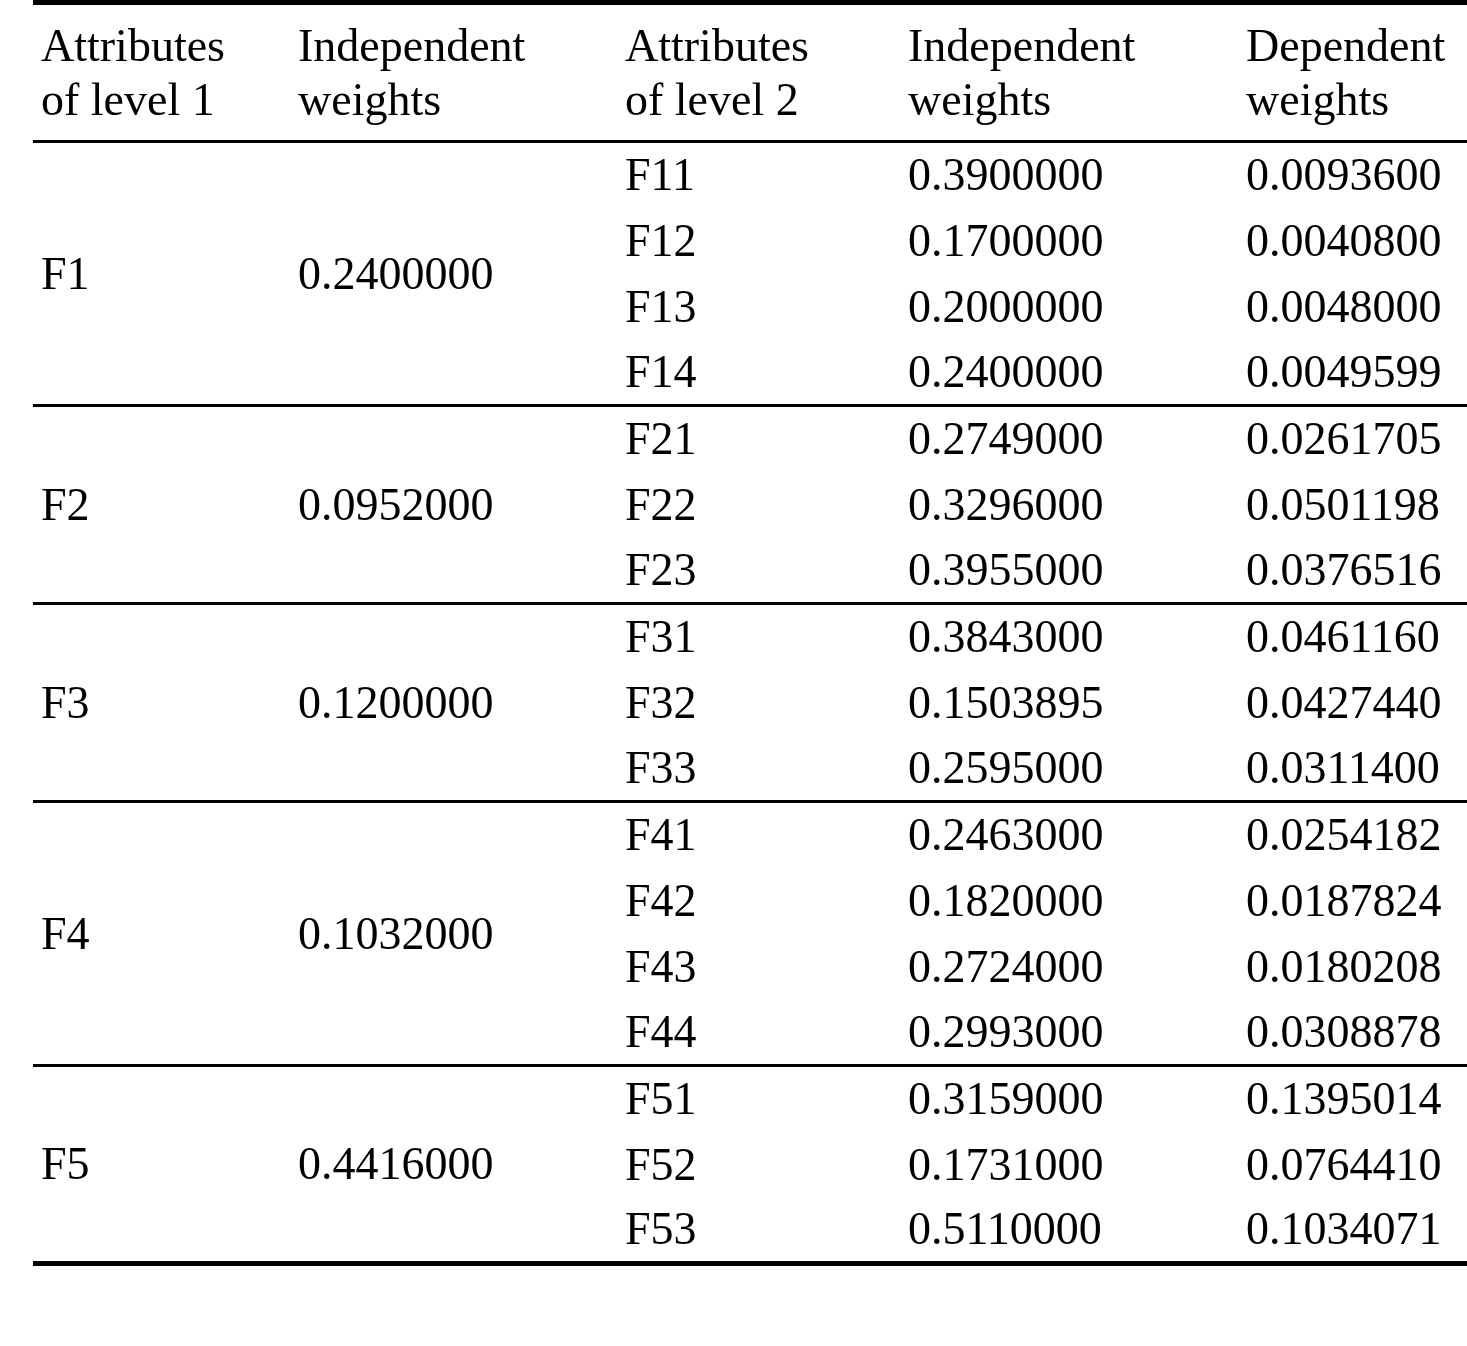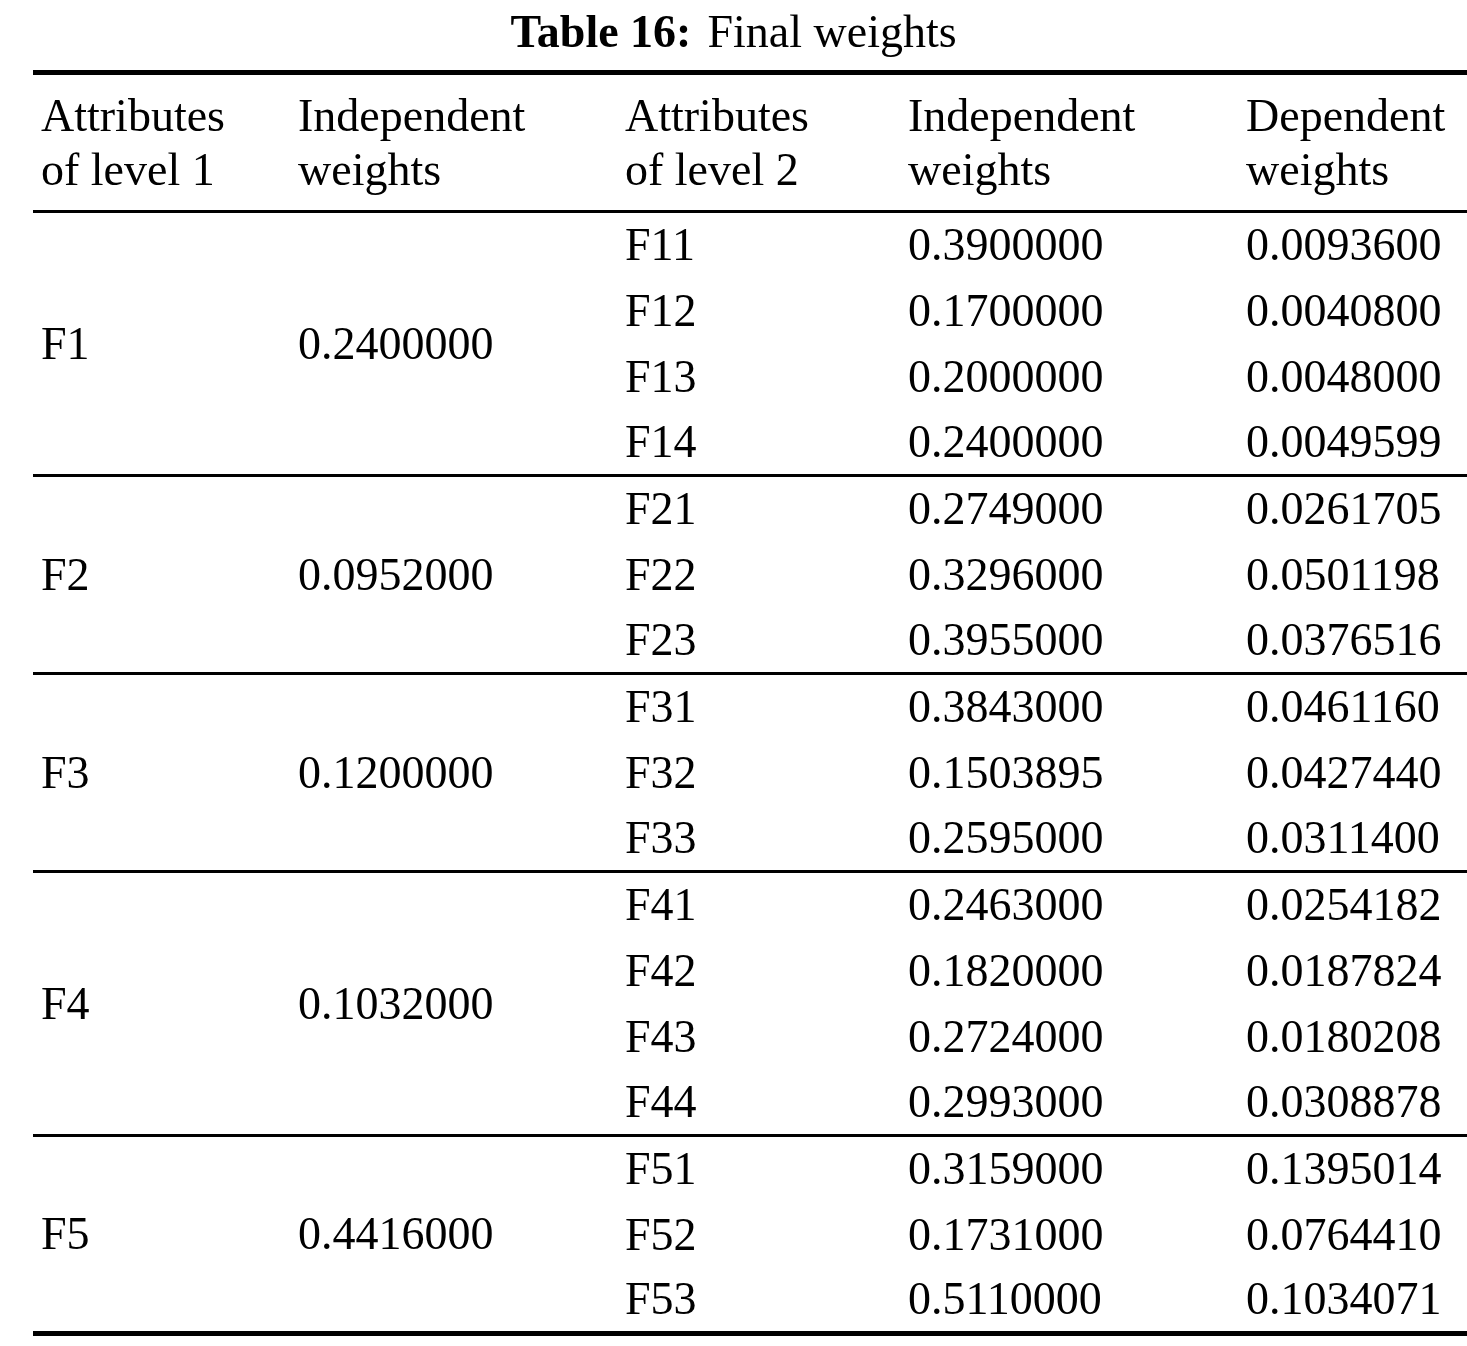--- a/index.html
+++ b/index.html
@@ -71,23 +71,20 @@
   }
   td.level1-cell{
     vertical-align:middle;
   }
 </style>
 </head>
 <body>
 
 <div class="page">
 
-  <div class="table-title">
-    <span class="title-label">Table 16:</span><span class="title-caption">Final weights</span>
-  </div>
 
   <table class="weights-table">
     <colgroup>
       <col class="c1">
         <col class="c2">
         <col class="c3">
         <col class="c4">
         <col class="c5">
     </colgroup>
     <thead>

